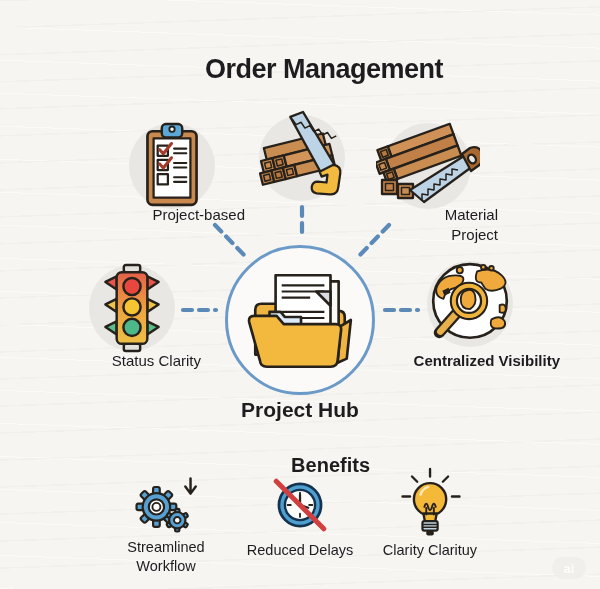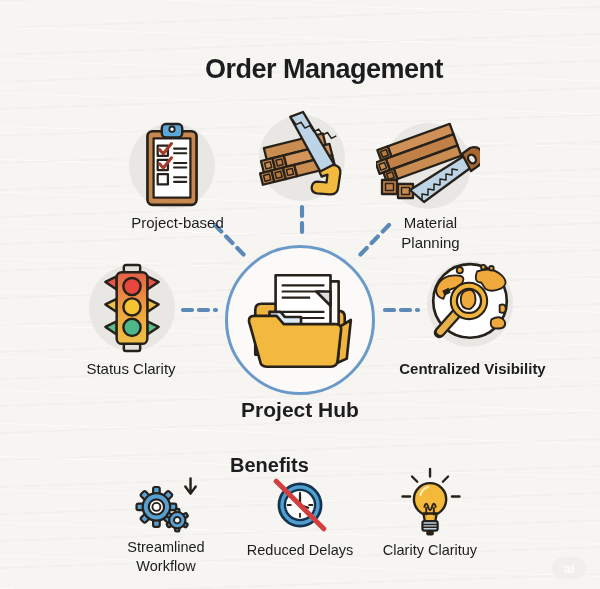--- a/index.html
+++ b/index.html
@@ -30,24 +30,24 @@
     position:absolute;width:86px;height:86px;border-radius:50%;
     background:var(--satellite-circle,#e9e7e4);
   }
   .sat svg{position:relative;}
   .hub{
     left:225px;top:245px;width:150px;height:150px;border-radius:50%;
     border:3.5px solid var(--hub-ring,#6b9ac8);
     background:#fbfaf8;box-sizing:border-box;
   }
   .label{
-    position:absolute;text-align:center;font-size:15px;line-height:1.32;color:#1d1d1f;margin-top:8px;
+    position:absolute;text-align:right;font-size:15px;line-height:1.32;color:#1d1d1f;
   }
   .hub-label{position:absolute;left:230px;top:398px;width:140px;text-align:center;font-size:21px;font-weight:700;}
-  .benefits-heading{position:absolute;left:230px;top:454px;width:140px;text-align:left;font-size:20px;font-weight:700;}
+  .benefits-heading{position:absolute;left:230px;top:454px;width:140px;text-align:right;font-size:20px;font-weight:700;}
   .benefit-label{position:absolute;text-align:center;font-size:14.5px;line-height:1.3;}
   .watermark{
     position:absolute;right:14px;bottom:10px;width:34px;height:22px;border-radius:11px;
     background:rgba(240,238,234,0.9);color:#fdfdfb;font-size:13px;font-weight:700;
     display:flex;align-items:center;justify-content:center;
   }
 </style>
 </head>
 <body>
 
@@ -200,21 +200,21 @@
         <path d="M10,58 q-1,-6 5,-6 h22 l7,8 h51 q6,0 5.4,6 l-3.4,30 q-0.7,6 -6.7,6 h-63 q-6,0 -6.7,-6 z" fill="#f2b93e"></path>
       </g>
     </svg>
   </div>
 
   <div class="label" style="left:110px;top:205px;width:135px;">
     <div>Project-based</div>
   </div>
   <div class="label" style="left:363px;top:205px;width:135px;">
     <div>Material</div>
-    <div>Planning</div>
+    <div>Project</div>
   </div>
   <div class="label" style="left:61px;top:351px;width:140px;">
     <div>Status Clarity</div>
   </div>
   <div class="label" style="left:385px;top:351px;width:175px;font-weight:bold;">
     <div>Centralized Visibility</div>
   </div>
 
   <div class="hub-label">Project Hub</div>
 

